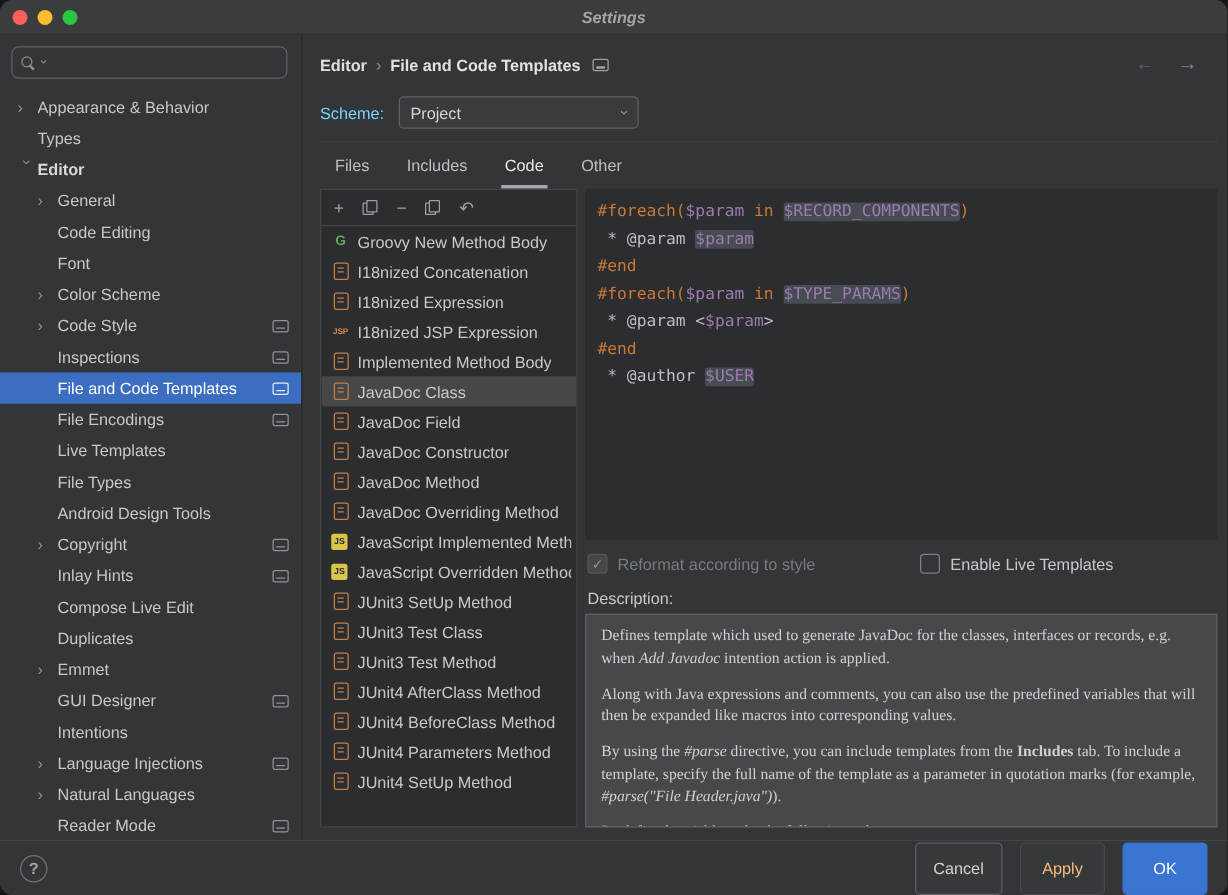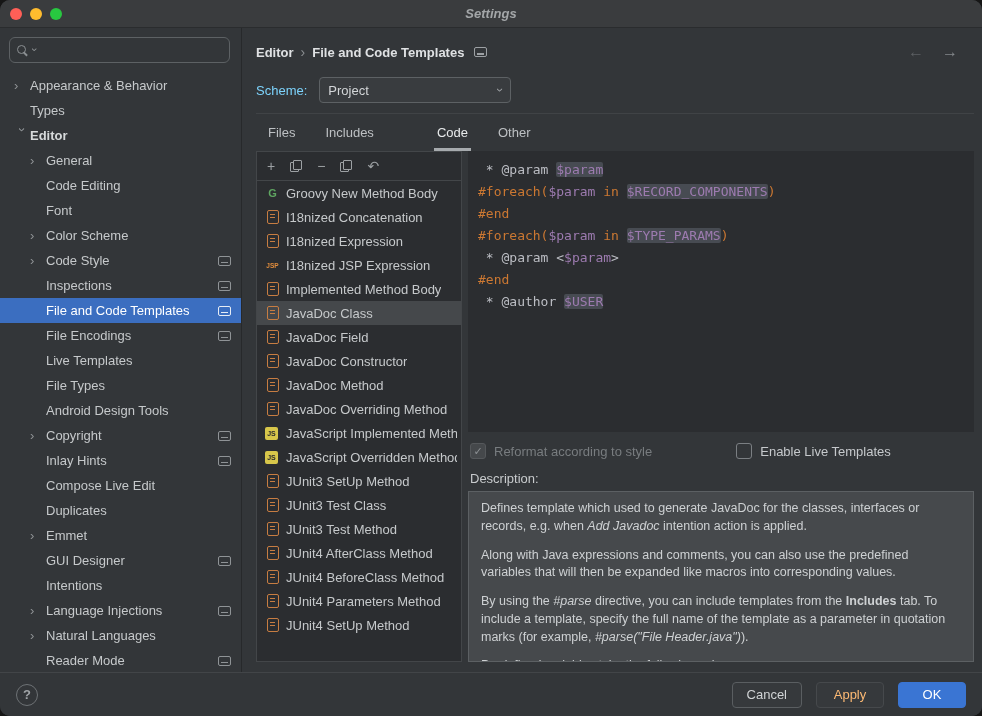--- a/index.html
+++ b/index.html
@@ -79,21 +79,21 @@
   .scheme-select { width:192px; height:26px; border:1px solid #5d6164; border-radius:4px;
     background:#393c3f; display:flex; align-items:center; padding:0 8px; color:#d3d6d8; }
   .scheme-select .sel-chev { margin-left:auto; color:#9da1a4; transform:rotate(90deg);
     display:inline-block; font-size:12px; }
 
   .content-divider { height:1px; background:#404346; flex:none; margin-top:10px; }
 
   .tabs { height:37px; flex:none; display:flex; align-items:stretch; padding-left:9px; }
   .tab { display:flex; align-items:center; padding:0 3px; margin-right:24px; color:#bdc0c3;
     border-bottom:3px solid transparent; padding-top:3px; }
-  .tab.active { color:#e8eaeb; border-bottom-color:#a6aaad;margin-left:33px; }
+  .tab.active { color:#e8eaeb; border-bottom-color:#a6aaad; }
 
   .panes { flex:1; min-height:0; display:flex; gap:6px; margin-bottom:10px; }
 
   
   .list-pane { width:206px; flex:none; background:#2b2d30; border:1px solid #434649;
     display:flex; flex-direction:column; overflow:hidden; }
   .list-toolbar { height:29px; flex:none; display:flex; align-items:center; gap:15px;
     padding:0 10px; border-bottom:1px solid #434649; color:#9da1a4; }
   .tool { font-size:14px; line-height:1; color:#9da1a4; display:flex; align-items:center; }
   .icon-copy { position:relative; width:12px; height:12px; }
@@ -131,30 +131,30 @@
   .cb-box { width:16px; height:16px; border-radius:3px; flex:none; display:flex;
     align-items:center; justify-content:center; font-size:11px; }
   .cb-checked-disabled .cb-box { background:#45484b; border:1px solid #55585b; color:#8d9194; }
   .cb-checked-disabled .cb-label { color:#787c7f; }
   .cb-unchecked .cb-box { background:transparent; border:1px solid #7b7f83; color:transparent; }
   .cb-unchecked .cb-label { color:#c6c9cc; }
 
   .desc-label { flex:none; color:#c8cbcd; margin:2px 0 5px 2px; }
   .desc-box { flex:1; min-height:0; background:#46494c; border:1px solid #5c6063;
     padding:8px 12px; overflow:hidden; color:#ced1d3; font-size:12.5px; line-height:1.42; }
-  .desc-box p { margin:0 0 11px 0; }
+  .desc-box p { margin:0 0 11px 0;font-family:Liberation Serif, serif; }
 
   
   .footer { height:44px; flex:none; border-top:1px solid #424548; display:flex;
     align-items:center; padding:0 16px; background:#333639; }
   .help-btn { width:22px; height:22px; border-radius:50%; border:1px solid #6e7275;
     color:#a0a4a7; display:flex; align-items:center; justify-content:center;
     font-size:13px; font-weight:bold; }
   .footer-spacer { flex:1; }
-  .btn { min-width:68px; height:26px; border-radius:4px; display:flex; align-items:center;
+  .btn { min-width:68px; height:42px; border-radius:4px; display:flex; align-items:center;
     justify-content:center; padding:0 14px; margin-left:14px; font-size:13px; }
   .btn-secondary { background:#36393c; border:1px solid #5a5e61; color:#d0d3d5; }
   .btn-disabled { background:#36393c; border:1px solid #46494c; color:#fdba74; }
   .btn-primary { background:var(--ok-button,#3673d1); border:1px solid var(--ok-button,#3673d1);
     color:#ffffff; }
 </style>
 </head>
 <body>
 
 <div class="window">
@@ -402,22 +402,22 @@
               </div>
               <div class="tpl-row">
                 <span class="tpl-icon template"></span>
                 <span class="tpl-label">JUnit4 SetUp Method</span>
               </div>
             </div>
         </div>
 
         <div class="right-pane">
           <div class="code-editor">
+              <div class="code-line"><span class="tk-kw">#foreach(</span><span class="tk-var">$param</span><span class="tk-pl"> </span><span class="tk-kw">in</span><span class="tk-pl"> </span><span class="tk-varhl">$RECORD_COMPONENTS</span><span class="tk-kw">)</span></div>
               <div class="code-line"><span class="tk-pl"> * @param </span><span class="tk-varhl">$param</span></div>
-              <div class="code-line"><span class="tk-kw">#foreach(</span><span class="tk-var">$param</span><span class="tk-pl"> </span><span class="tk-kw">in</span><span class="tk-pl"> </span><span class="tk-varhl">$RECORD_COMPONENTS</span><span class="tk-kw">)</span></div>
               <div class="code-line"><span class="tk-kw">#end</span></div>
               <div class="code-line"><span class="tk-kw">#foreach(</span><span class="tk-var">$param</span><span class="tk-pl"> </span><span class="tk-kw">in</span><span class="tk-pl"> </span><span class="tk-varhl">$TYPE_PARAMS</span><span class="tk-kw">)</span></div>
               <div class="code-line"><span class="tk-pl"> * @param &lt;</span><span class="tk-var">$param</span><span class="tk-pl">&gt;</span></div>
               <div class="code-line"><span class="tk-kw">#end</span></div>
               <div class="code-line"><span class="tk-pl"> * @author </span><span class="tk-varhl">$USER</span></div>
             </div>
 
           <div class="cb-row">
             <div class="cb cb-checked-disabled">
               <span class="cb-box">✓</span>

